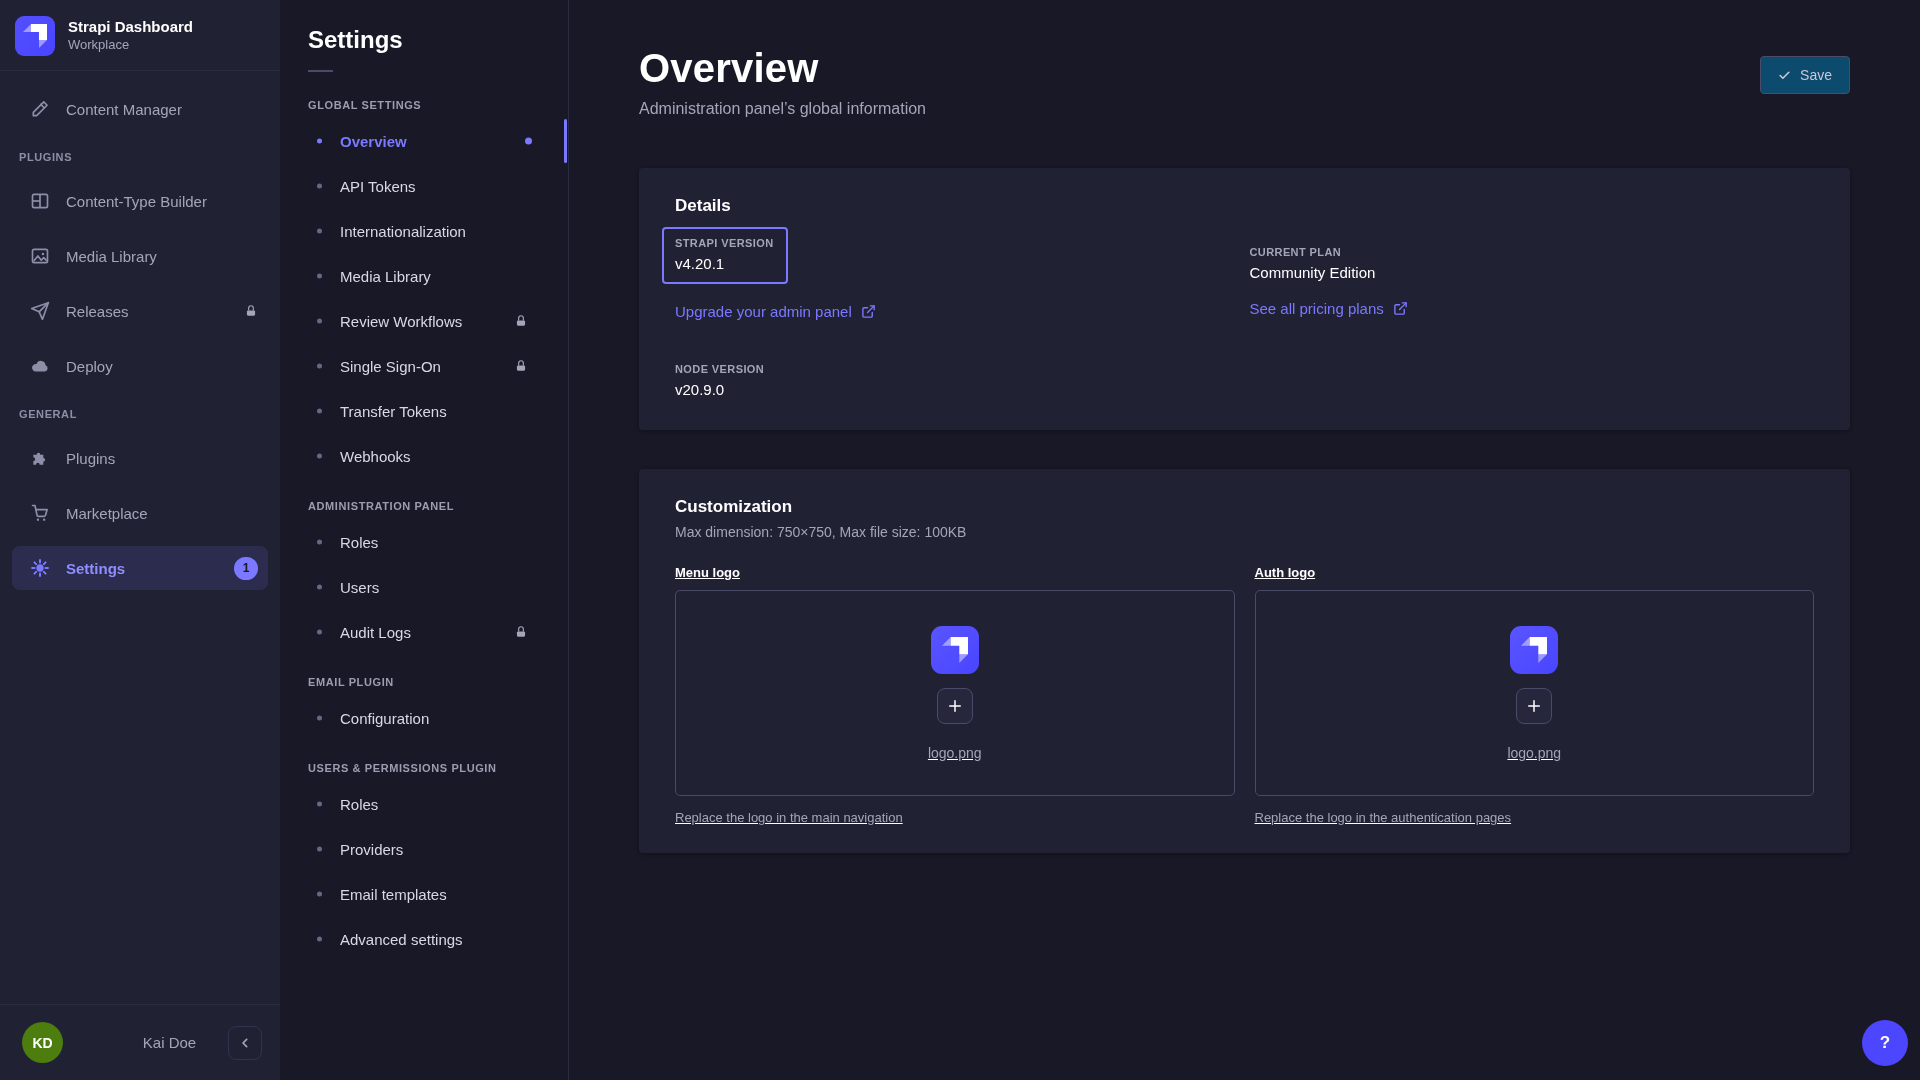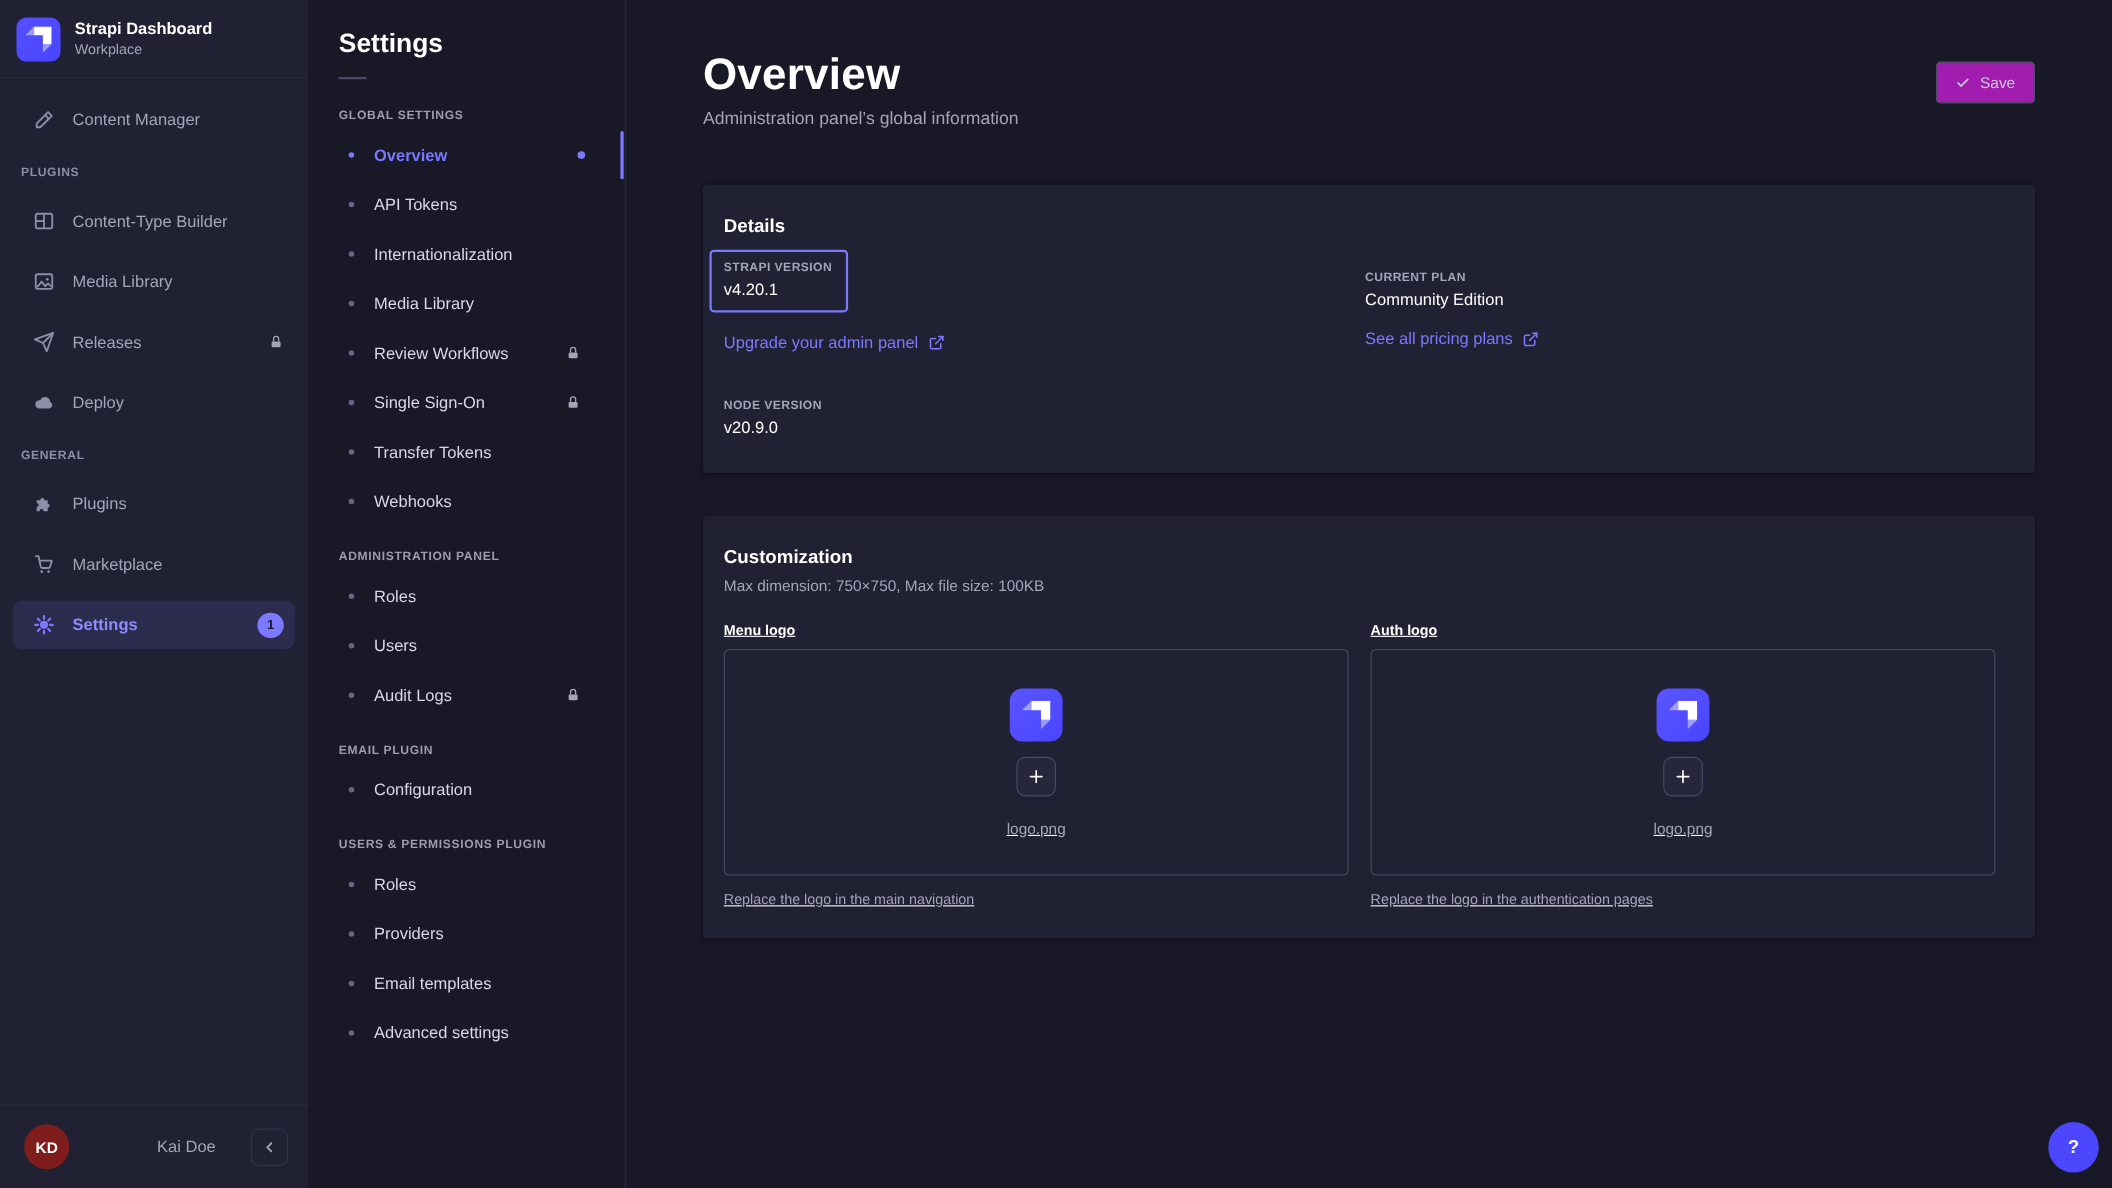--- a/index.html
+++ b/index.html
@@ -43,21 +43,21 @@
   .badge {
     margin-left:auto; min-width:24px; height:23px; padding:0 7px;
     background:#7b79ff; color:#181826; border-radius:12px;
     font-size:12px; font-weight:700; display:flex; align-items:center; justify-content:center;
   }
   .side-footer {
     height:76px; border-top:1px solid #2b2b40;
     display:flex; align-items:center; padding:0 18px 0 22px;
   }
   .avatar {
-    width:41px; height:41px; border-radius:50%; background:#7f1d1d;
+    width:41px; height:41px; border-radius:50%; background:#4d7c0f;
     color:#fff; font-size:14px; font-weight:700;
     display:flex; align-items:center; justify-content:center;
   }
   .user-name { flex:1; text-align:center; color:#a5a5ba; font-size:15px;padding-left:48px; }
   .collapse-btn {
     width:34px; height:34px; border:1px solid #32324e; border-radius:8px;
     background:transparent; color:#a5a5ba;
     display:flex; align-items:center; justify-content:center; cursor:pointer;
   }
 
@@ -94,29 +94,29 @@
     background:#7b79ff; border-radius:2px;
   }
 
   
   .main { flex:1; height:1080px; overflow:hidden; position:relative; padding:46px 70px 0 70px; }
   .page-header { display:flex; justify-content:space-between; align-items:flex-start; }
   .page-title { font-size:40px; font-weight:700; color:#fff; letter-spacing:.2px; }
   .page-sub { font-size:16px; color:#a5a5ba; margin-top:9px; }
   .save-btn {
     height:38px; padding:0 17px; margin-top:10px;
-    background:#a21caf; border:1px solid #4c4c68; border-radius:4px;
+    background:#0c4a6e; border:1px solid #4c4c68; border-radius:4px;
     color:#c8c8d8; font-size:14px; font-family:inherit;
     display:flex; align-items:center; gap:9px; cursor:pointer;
   }
 
   .card {
     background:#212134; border-radius:4px;
     box-shadow:0 1px 4px rgba(0,0,0,.25);
-    padding:28px 36px 32px 19px;
+    padding:28px 36px 32px 36px;
   }
   .card-details { margin-top:50px; height:262px; }
   .card-title { font-size:17px; font-weight:700; color:#fff; }
   .details-grid { display:grid; grid-template-columns:1fr 1fr; column-gap:10px; margin-top:20px; }
   .field-label { font-size:11px; font-weight:600; letter-spacing:.4px; color:#a5a5ba; }
   .field-value { font-size:15px; color:#fff; margin-top:6px; }
   .version-highlight {
     display:inline-block; border:2px solid #7b79ff; border-radius:4px;
     padding:8px 12px 10px 11px; margin:-9px 0 0 -13px;
   }

